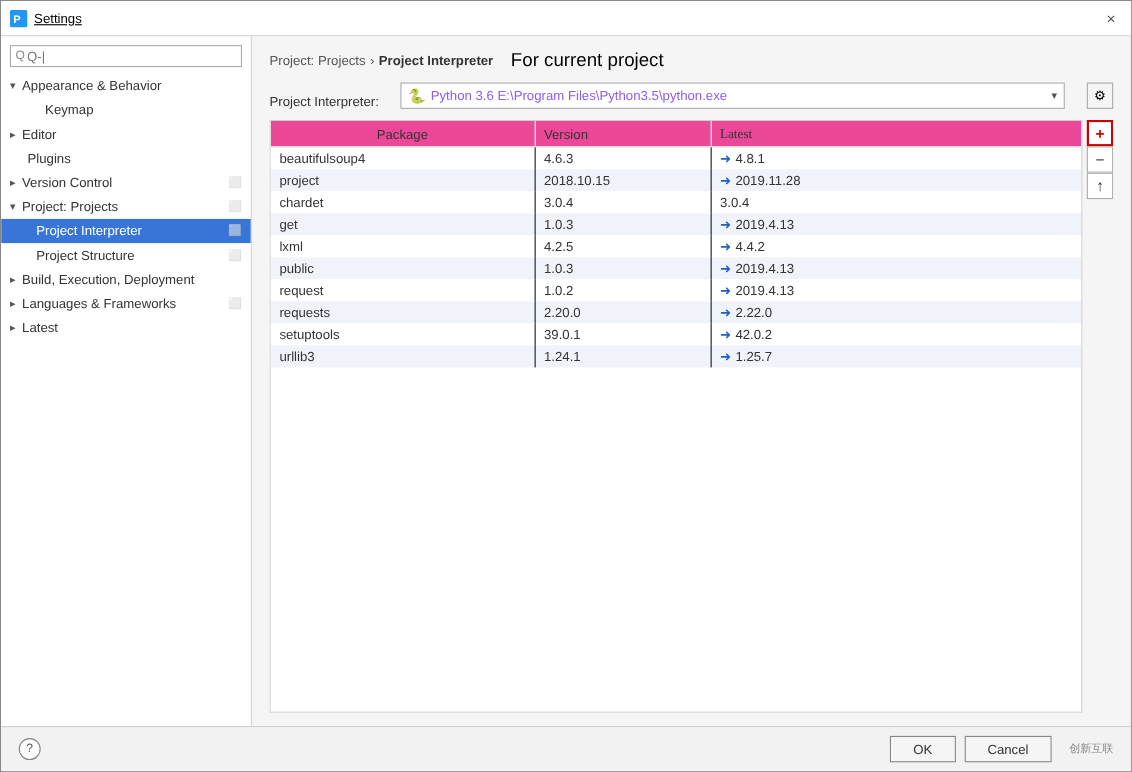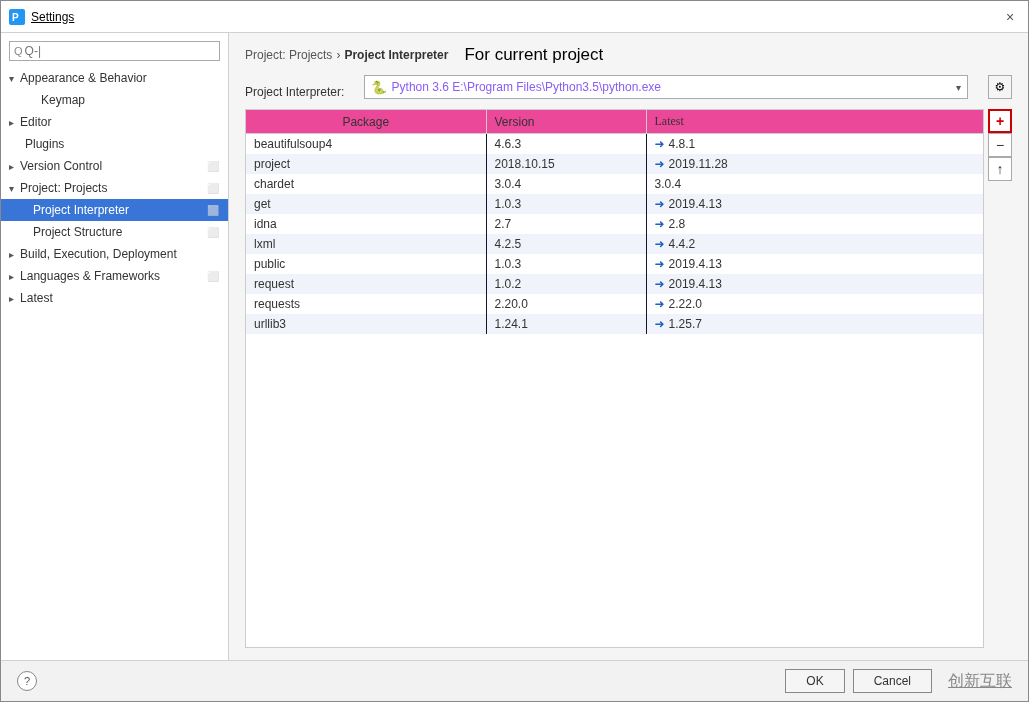--- a/index.html
+++ b/index.html
@@ -60,21 +60,21 @@
     tbody td:last-child { border-right: none; }
     .pkg-col { width: 240px; }
     .ver-col { width: 160px; text-align: left; }
     .lat-col { text-align: left; }
     .upgrade-arrow { color: #2060c0; margin-right: 4px; }
 
     .footer { display: flex; justify-content: flex-end; align-items: center; padding: 8px 16px; background: #f2f2f2; border-top: 1px solid #d0d0d0; gap: 8px; }
     .footer-left { flex: 1; display: flex; align-items: center; }
     .help-btn { width: 20px; height: 20px; border-radius: 50%; border: 1px solid #888; background: #fff; display: flex; align-items: center; justify-content: center; cursor: pointer; font-size: 11px; color: #555; }
     .btn { padding: 4px 20px; border: 1px solid #888; background: #f5f5f5; font-size: 12px; cursor: pointer; color: #333; }
-    .watermark { font-size: 16px; color: #888; margin-left: 8px; text-decoration: underline; }
+    .watermark { font-size: 10px; color: #888; margin-left: 8px; }
   </style>
 </head>
 <body>
 
 <div class="window">
 
   <div class="title-bar">
     <svg class="title-bar-icon" viewBox="0 0 16 16">
       <rect width="16" height="16" rx="2" fill="#2196F3"></rect>
       <text x="3" y="12" font-size="10" fill="white" font-weight="bold">P</text>
@@ -194,43 +194,43 @@
                   <td class="pkg-col">chardet</td>
                   <td class="ver-col">3.0.4</td>
                   <td class="lat-col">3.0.4</td>
                 </tr>
                 <tr>
                   <td class="pkg-col">get</td>
                   <td class="ver-col">1.0.3</td>
                   <td class="lat-col"><span class="upgrade-arrow">➜</span>2019.4.13</td>
                 </tr>
                 <tr>
-                  <td class="pkg-col">idna</td>
-                  <td class="ver-col">2.7</td>
-                  <td class="lat-col"><span class="upgrade-arrow">➜</span>2.8</td>
-                </tr>
-                <tr>
                   <td class="pkg-col">lxml</td>
                   <td class="ver-col">4.2.5</td>
                   <td class="lat-col"><span class="upgrade-arrow">➜</span>4.4.2</td>
                 </tr>
                 <tr>
                   <td class="pkg-col">public</td>
                   <td class="ver-col">1.0.3</td>
                   <td class="lat-col"><span class="upgrade-arrow">➜</span>2019.4.13</td>
                 </tr>
                 <tr>
                   <td class="pkg-col">request</td>
                   <td class="ver-col">1.0.2</td>
                   <td class="lat-col"><span class="upgrade-arrow">➜</span>2019.4.13</td>
                 </tr>
                 <tr>
                   <td class="pkg-col">requests</td>
                   <td class="ver-col">2.20.0</td>
                   <td class="lat-col"><span class="upgrade-arrow">➜</span>2.22.0</td>
+                </tr>
+                <tr>
+                  <td class="pkg-col">setuptools</td>
+                  <td class="ver-col">39.0.1</td>
+                  <td class="lat-col"><span class="upgrade-arrow">➜</span>42.0.2</td>
                 </tr>
                 <tr>
                   <td class="pkg-col">urllib3</td>
                   <td class="ver-col">1.24.1</td>
                   <td class="lat-col"><span class="upgrade-arrow">➜</span>1.25.7</td>
                 </tr>
               </tbody>
           </table>
         </div>
         <div class="table-actions">

